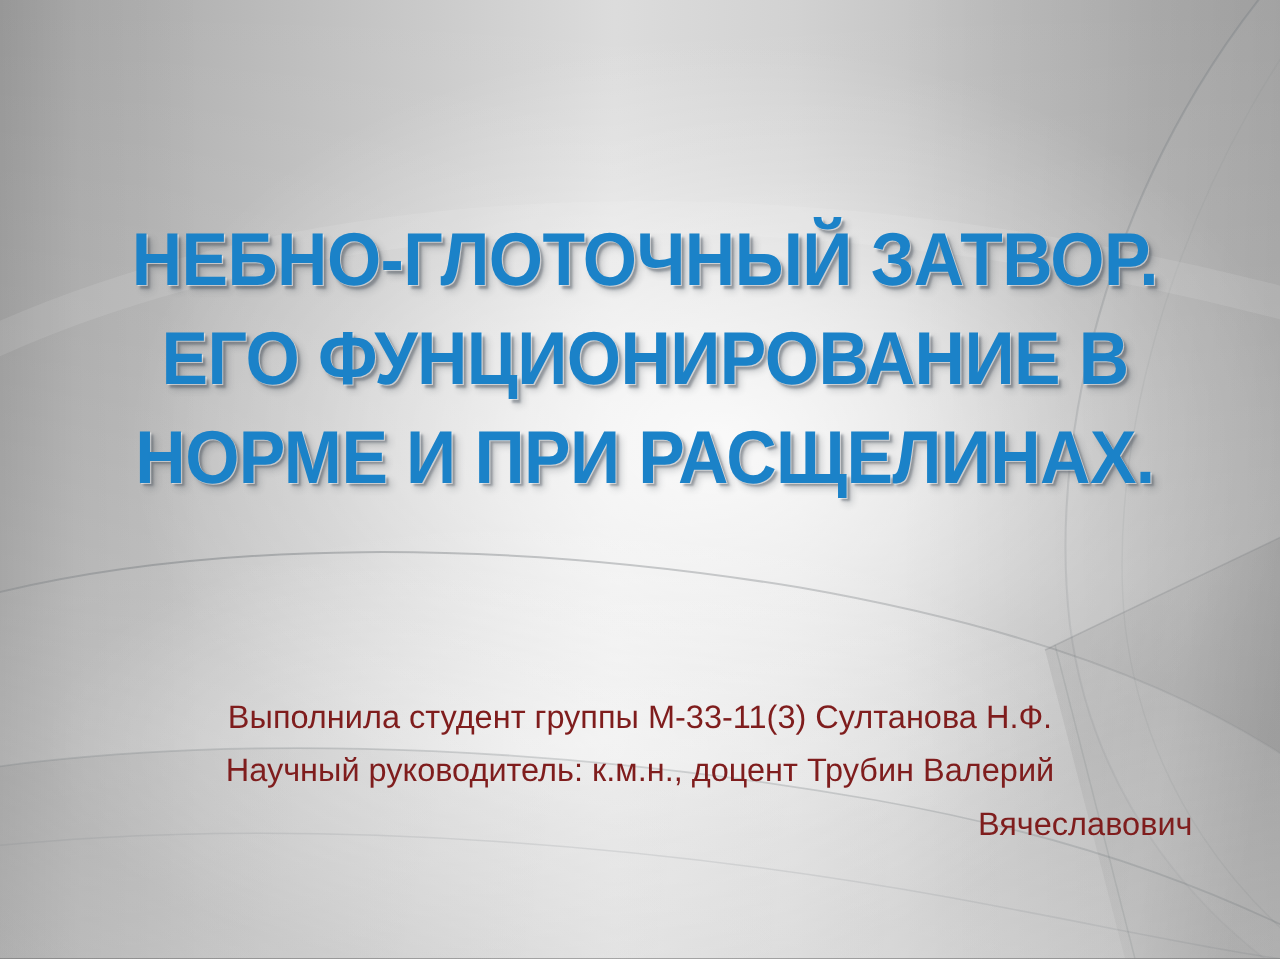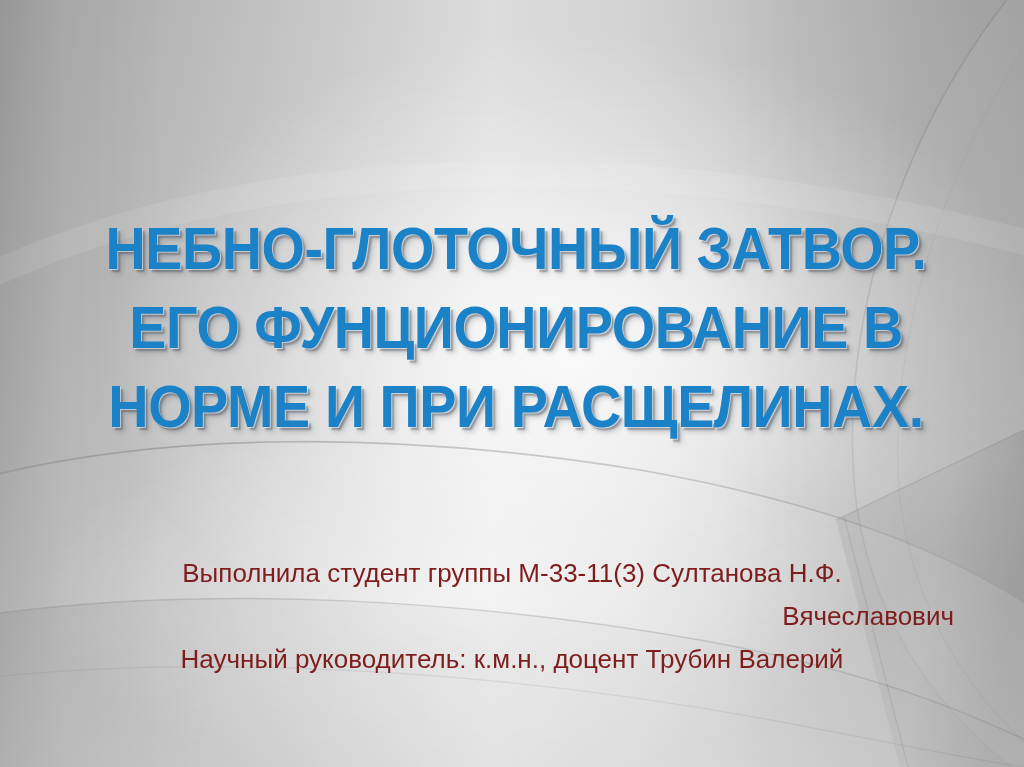--- a/index.html
+++ b/index.html
@@ -79,21 +79,20 @@
   #bg-curves svg { display: block; width: 1024px; height: 767px; }
 
   
   #title-block {
     position: absolute;
     left: 48px;
     right: 40px;
     top: 168px;
     text-align: center;
     z-index: 5;
-    margin-top: 41px;
   }
   .title-line {
     display: block;
     font-family: "Liberation Sans", sans-serif;
     font-weight: bold;
     font-size: 60px;
     line-height: 79px;
     letter-spacing: -0.5px;
     color: #1b82c8;
     text-transform: uppercase;
@@ -195,17 +194,17 @@
   </div>
 
   <div id="title-block">
     <span class="title-line">НЕБНО-ГЛОТОЧНЫЙ ЗАТВОР.</span>
     <span class="title-line">ЕГО ФУНЦИОНИРОВАНИЕ В</span>
     <span class="title-line">НОРМЕ И ПРИ РАСЩЕЛИНАХ.</span>
   </div>
 
   <div id="subtitle-block">
     <span class="sub-line">Выполнила студент группы М-33-11(3) Султанова Н.Ф.</span>
+    <span class="sub-line">Научный руководитель: к.м.н., доцент Трубин Валерий</span>
     <span class="sub-line right">Вячеславович</span>
-    <span class="sub-line">Научный руководитель: к.м.н., доцент Трубин Валерий</span>
   </div>
 
 </div>
 
 </body></html>

